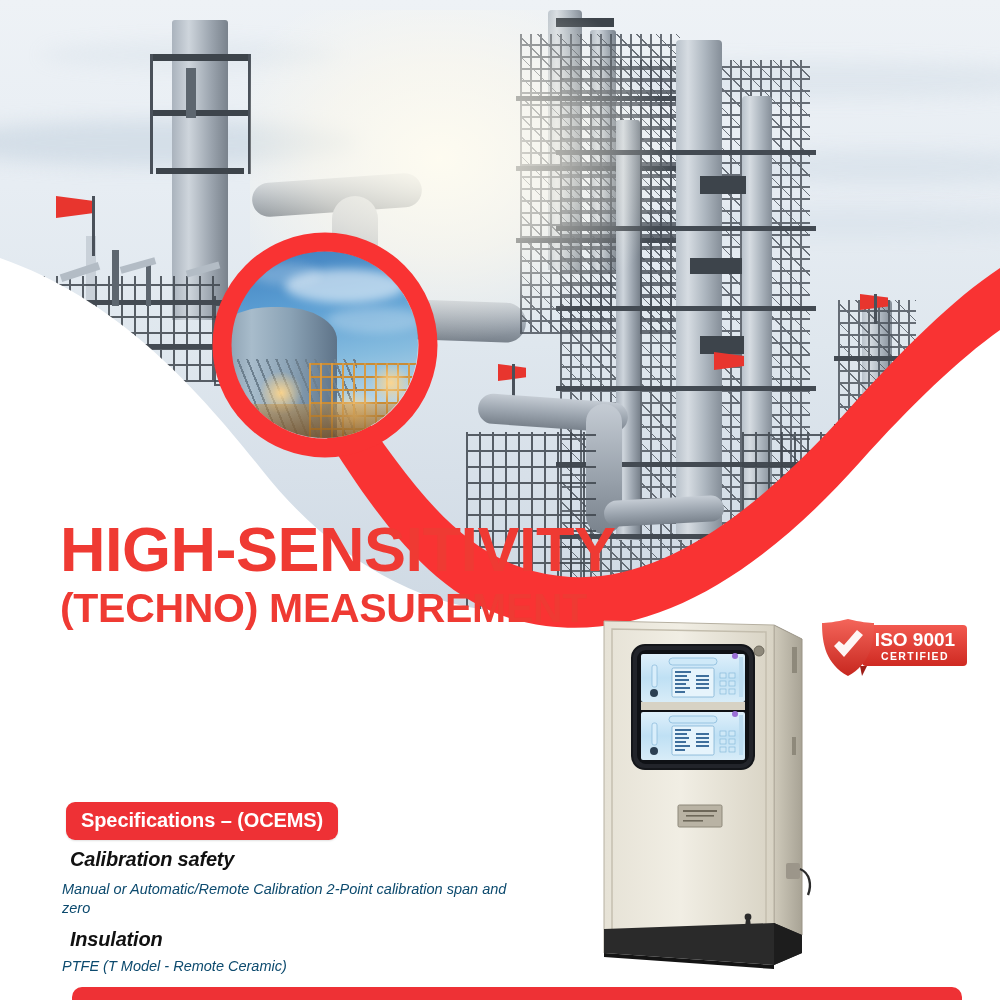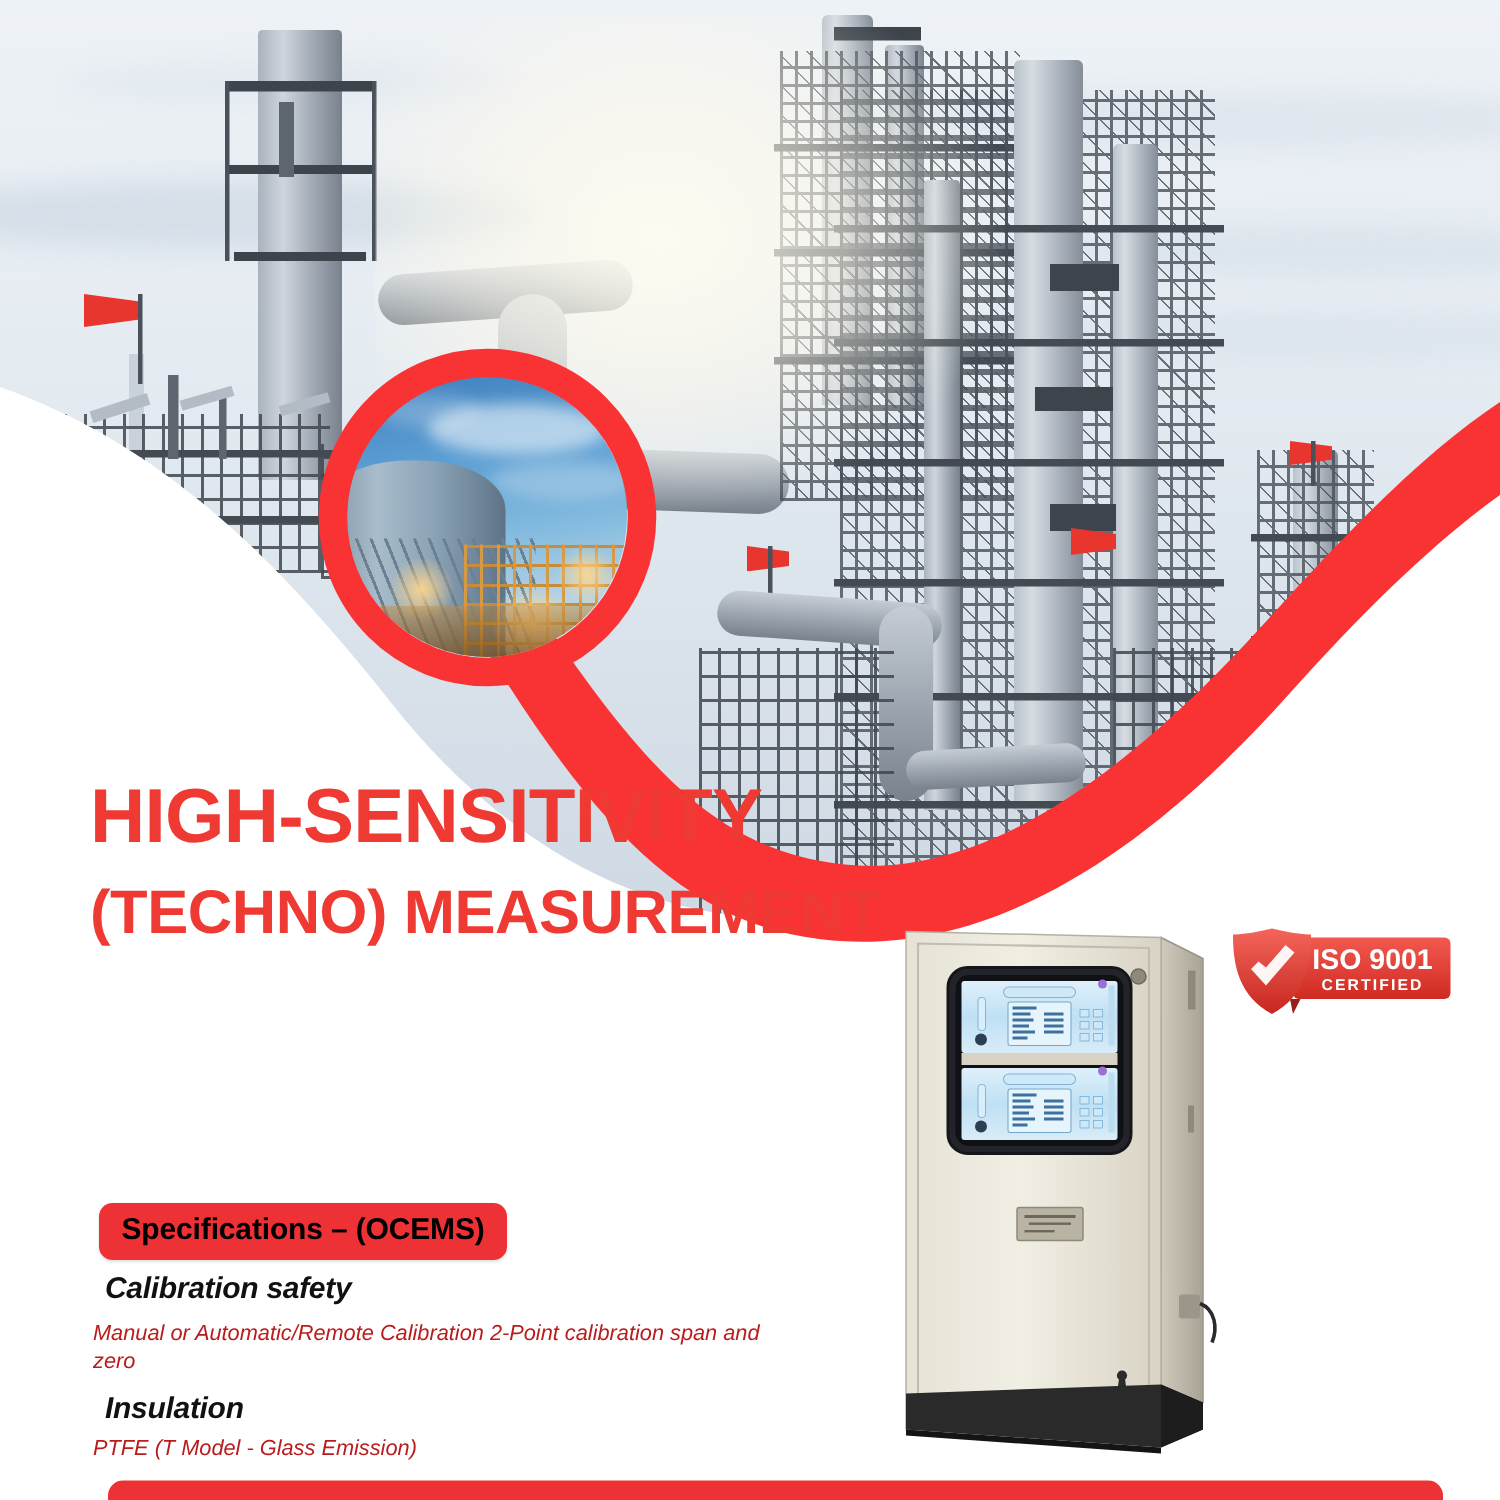--- a/index.html
+++ b/index.html
@@ -76,32 +76,32 @@
     background:linear-gradient(180deg,rgba(196,140,58,.45),rgba(120,78,30,.75));}
 
   
   .logo{position:absolute;left:56px;top:447px;width:200px;height:30px;}
   .logo-text{position:absolute;left:46px;top:4px;font-size:15.5px;font-weight:700;color:#e8352e;
     letter-spacing:.2px;font-family:"Liberation Sans Narrow","Liberation Sans",sans-serif;
     transform:scaleX(.92);transform-origin:left center;white-space:nowrap;}
 
   
   .title{position:absolute;left:60px;top:519px;width:560px;color:#ef3a33;
-    font-size:51px;font-weight:700;line-height:.98;letter-spacing:-.5px;}
+    font-size:63px;font-weight:700;line-height:.98;letter-spacing:-.5px;}
   .title2{position:absolute;left:60px;top:588px;width:620px;color:#ef3a33;
     font-size:41px;font-weight:700;line-height:1;letter-spacing:-.3px;}
   .lede{position:absolute;left:62px;top:646px;width:500px;color:#1d1d1d;
     font-size:19.5px;line-height:1.43;letter-spacing:-.1px;}
 
   .specpill{position:absolute;left:66px;top:802px;display:inline-block;
-    background:#ee3135;color:#000000;border-radius:9px;
+    background:#ee3135;color:#ffffff;border-radius:9px;
     padding:7px 15px 8px 15px;font-size:20px;font-weight:700;letter-spacing:-.1px;
     box-shadow:0 1px 2px rgba(0,0,0,.12);}
   .spech{position:absolute;left:70px;color:#111;font-size:20px;font-weight:700;font-style:italic;letter-spacing:-.2px;}
-  .specb{position:absolute;left:62px;color:#b91c1c;font-size:14.5px;font-style:italic;line-height:1.33;width:470px;}
+  .specb{position:absolute;left:62px;color:#0c4a6e;font-size:14.5px;font-style:italic;line-height:1.33;width:470px;}
 
   
   .iso{position:absolute;left:818px;top:616px;width:155px;height:68px;}
 
   
   .cab{position:absolute;left:596px;top:617px;width:226px;height:366px;}
 
   
   .botband{position:absolute;left:72px;top:987px;width:890px;height:26px;
     background:#ee3135;border-radius:10px 10px 0 0;}
@@ -222,21 +222,21 @@
 
   <div class="title">HIGH-SENSITIVITY</div>
   <div class="title2">(TECHNO) MEASUREMENT</div>
 
   <div class="specpill">Specifications – (OCEMS)</div>
 
   <div class="spech" style="top:848px;">Calibration safety</div>
   <div class="specb" style="top:880px;">Manual or Automatic/Remote Calibration 2-Point calibration span and zero</div>
 
   <div class="spech" style="top:928px;">Insulation</div>
-  <div class="specb" style="top:957px;">PTFE (T Model - Glass Emission)</div>
+  <div class="specb" style="top:957px;">PTFE (T Model - Remote Ceramic)</div>
 
   <div class="iso">
     <svg width="155" height="68" viewBox="0 0 155 68">
       <defs>
         <linearGradient id="rb" x1="0" y1="0" x2="0" y2="1">
           <stop offset="0" stop-color="#f2594f"></stop>
             <stop offset="1" stop-color="#cf2a22"></stop>
         </linearGradient>
         <linearGradient id="sh" x1="0" y1="0" x2="0" y2="1">
           <stop offset="0" stop-color="#f4655a"></stop>

